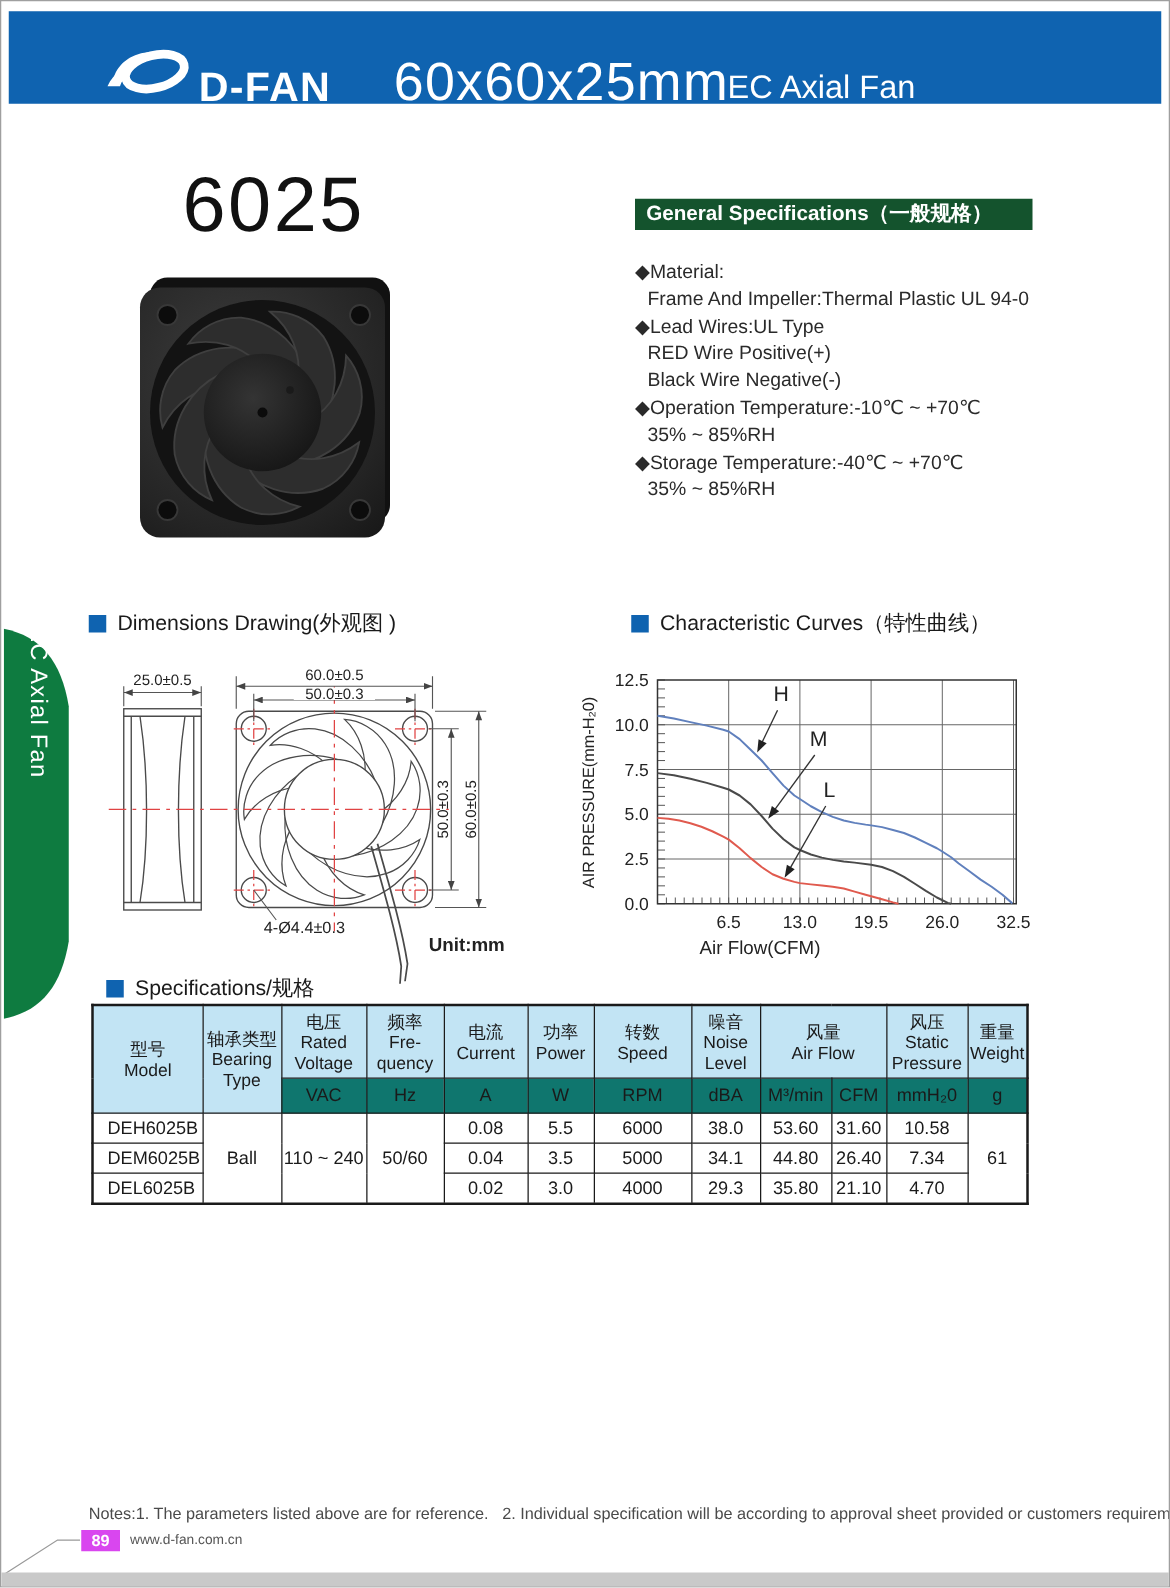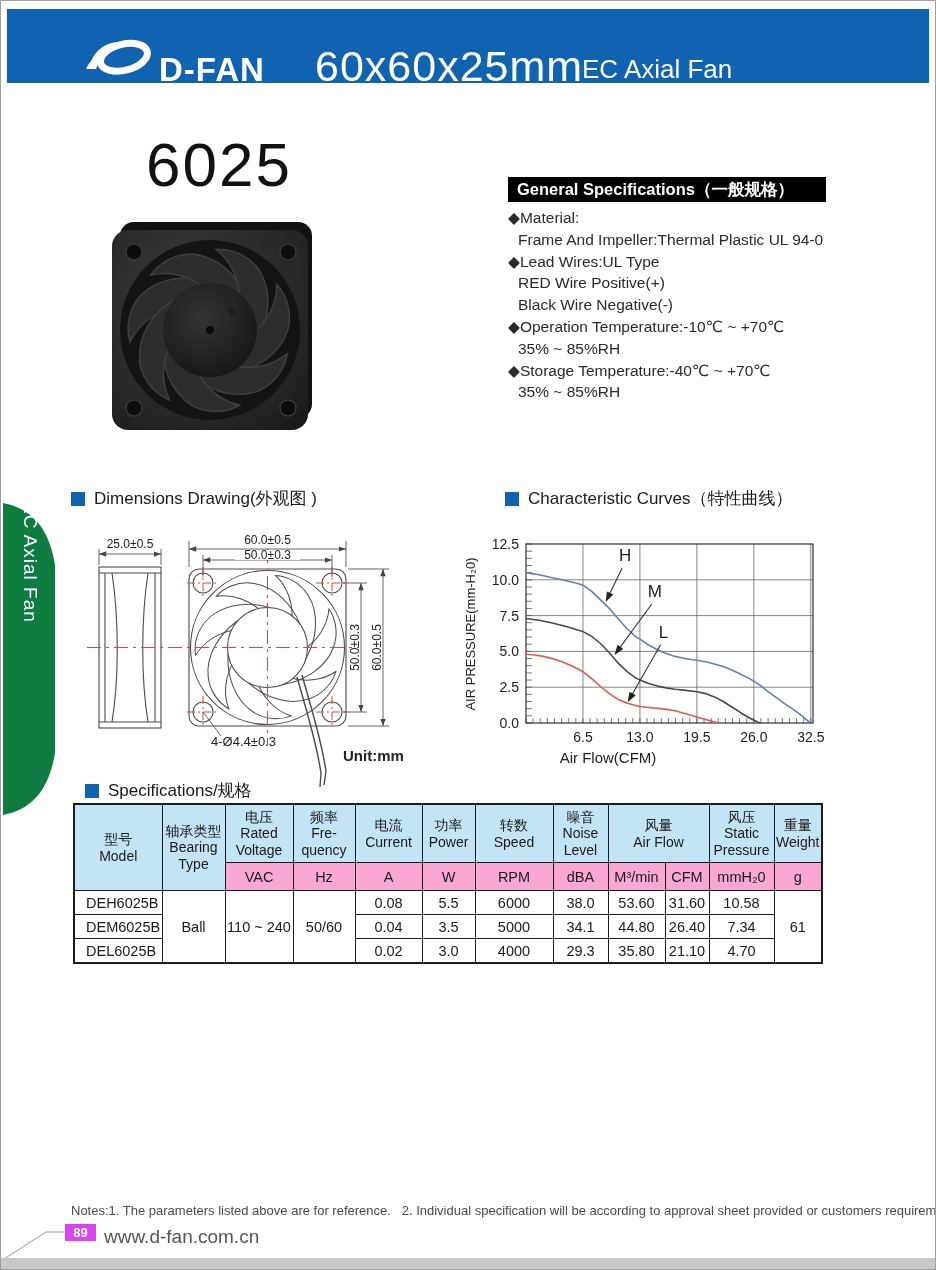--- a/index.html
+++ b/index.html
@@ -11,53 +11,53 @@
   
   .topbar{position:absolute;left:6px;top:8px;width:922px;height:74px;background:#0f63b0;}
   .logo-swirl{position:absolute;left:76px;top:26px;width:76px;height:46px;}
   .brand{position:absolute;left:152px;top:42px;font-size:33px;font-weight:bold;color:#fff;letter-spacing:1px;}
   .size-title{position:absolute;left:308px;top:33px;font-size:43px;color:#fff;letter-spacing:1px;}
   .type-title{position:absolute;left:575px;top:45px;font-size:26px;color:#fff;}
   
   .model-no{position:absolute;left:145px;top:128px;font-size:62px;color:#111;letter-spacing:2px;}
   .fan-photo{position:absolute;left:103px;top:213px;width:212px;height:224px;}
   
-  .gs-header{position:absolute;left:507px;top:176px;width:318px;height:25px;background:#000000;
+  .gs-header{position:absolute;left:507px;top:158px;width:318px;height:25px;background:#14532d;
     color:#fff;font-size:16.5px;font-weight:bold;line-height:25px;padding-left:9px;box-sizing:border-box;}
   .gs-list{position:absolute;left:507px;top:206px;font-size:15.5px;color:#2a2a2a;line-height:21.8px;}
   .gs-list .ind{padding-left:10px;}
   
   .sec-title{position:absolute;font-size:17px;color:#1a1a1a;display:flex;align-items:center;gap:9px;}
   .sec-sq{width:14px;height:14px;background:#0f63b0;display:inline-block;flex:0 0 auto;}
   #sec-dims{left:70px;top:486px;}
   #sec-curves{left:504px;top:486px;}
   #sec-specs{left:84px;top:778px;text-align:center;}
   
   .dims-svg{position:absolute;left:70px;top:528px;width:420px;height:270px;}
   .curves-chart{position:absolute;left:460px;top:525px;width:476px;height:262px;}
   .dims-svg text,.curves-chart text{font-family:"Liberation Sans","DejaVu Sans",sans-serif;}
   
   .specs-table{position:absolute;left:72px;top:802px;border-collapse:collapse;table-layout:fixed;width:750px;}
   .specs-table td{border:1px solid #1a1a1a;text-align:center;vertical-align:middle;padding:0;font-size:14.5px;color:#1a1a1a;}
   .specs-table{border:2px solid #1a1a1a;}
   .specs-table tr.h1 td{height:57px;background:#c2e4f4;font-size:14px;line-height:1.18;}
-  .specs-table tr.h2 td{height:27px;background:#f9a8d4;}
+  .specs-table tr.h2 td{height:27px;background:#0f766e;}
   .specs-table tr.dr td{height:23px;background:#fff;}
   .specs-table td.model-cell{text-align:left;padding-left:11px;}
   
   .side-tab{position:absolute;left:2px;top:500px;width:62px;height:316px;}
   .side-tab svg{position:absolute;left:0;top:0;}
   .side-tab .tab-label{position:absolute;left:16px;top:0;height:100%;display:flex;align-items:center;
     writing-mode:vertical-rl;color:#fff;font-size:19px;letter-spacing:1px;}
   
   .notes{position:absolute;left:70px;top:1202px;font-size:13px;color:#4a4a4a;white-space:pre;}
   .footer-line{position:absolute;left:0;top:1222px;width:70px;height:40px;}
   .page-num{position:absolute;left:64px;top:1223px;width:31px;height:17px;background:#d946ef;color:#fff;
     font-size:13px;font-weight:bold;text-align:center;line-height:17px;}
-  .site{position:absolute;left:103px;top:1225px;font-size:19px;color:#555;}
+  .site{position:absolute;left:103px;top:1225px;font-size:11px;color:#555;}
   .bottom-strip{position:absolute;left:0;top:1257px;width:936px;height:13px;background:#c9c9c9;}
 </style>
 </head>
 <body>
 
 <div class="page">
 
   <div class="topbar">
     <svg class="logo-swirl" viewBox="0 0 76 46">
       <g transform="rotate(-14 38 23)">

